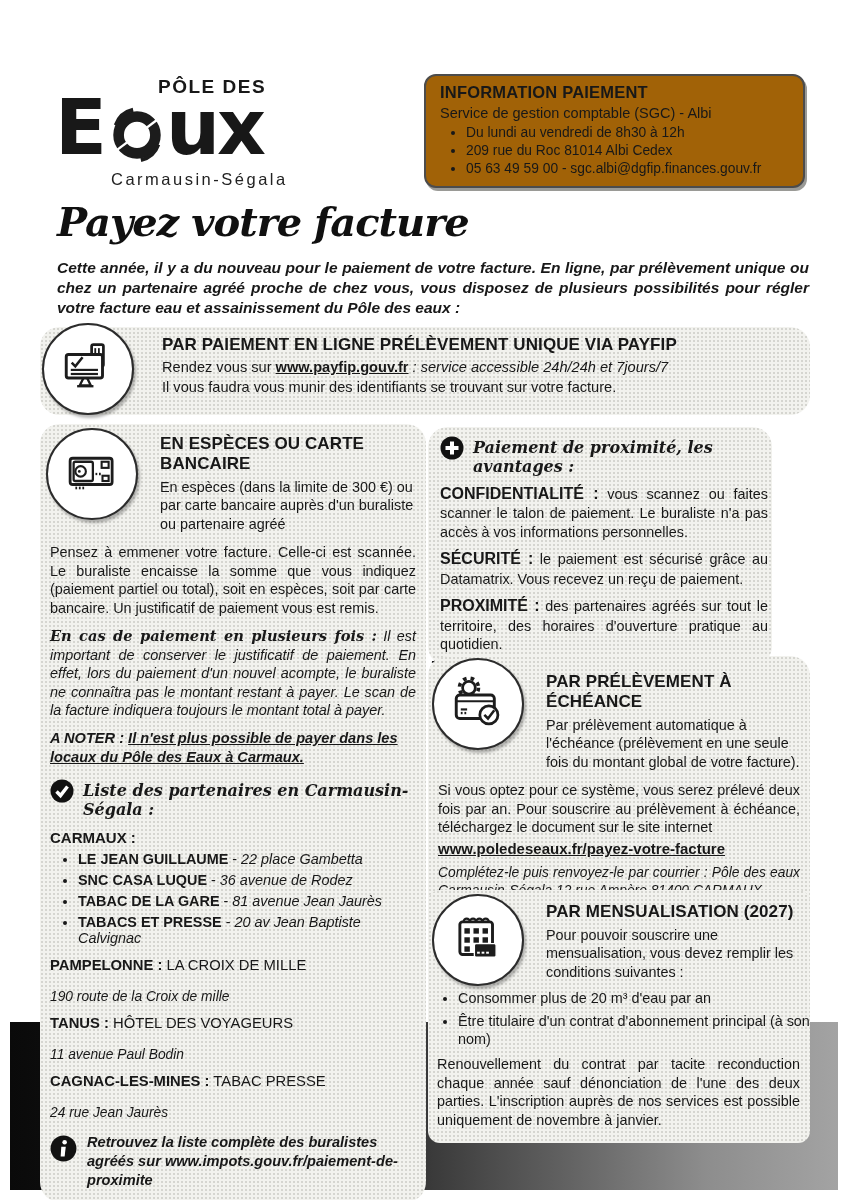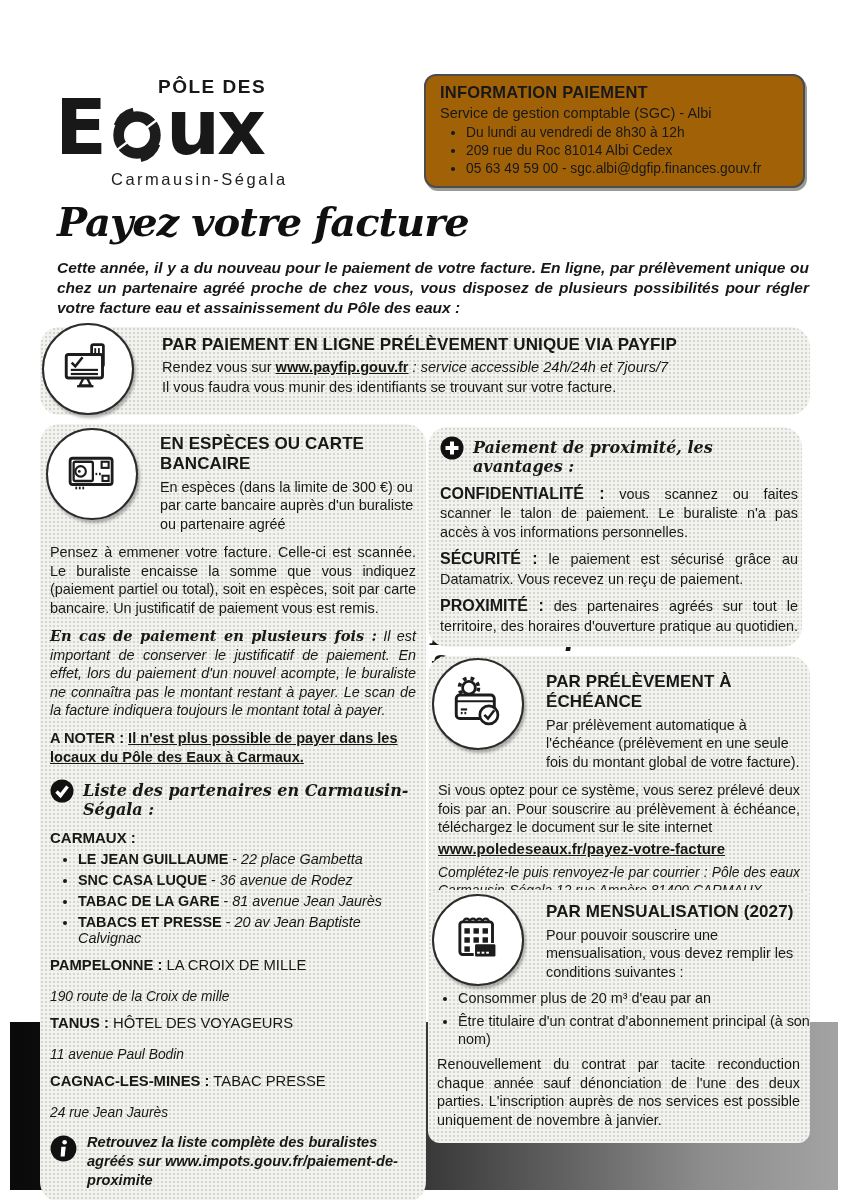--- a/index.html
+++ b/index.html
@@ -58,35 +58,35 @@
   .payfip p { font-size:14.6px; margin-top:4px; }
   .lnk { font-weight:bold; text-decoration:underline; }
   .it { font-style:italic; }
   
   .col-left  { position:absolute; left:40px;  top:424px; width:386px; padding-bottom:12px; z-index:2; }
   .col-left .icon-circle { left:6px; top:4px; }
   .head-block { margin-left:120px; padding:10px 8px 0 0; }
   .head-block .lead { font-size:14.4px; margin-top:4px; line-height:1.28; }
   .bp { padding:0 10px; margin-top:10px; font-size:14.4px; line-height:1.28; text-align:justify; }
   .serif-lbl { font-family:"DejaVu Serif", serif; font-weight:bold; font-style:italic; font-size:14.6px; }
-  .note-line { padding:0 10px; margin-top:10px; font-size:14.6px; font-weight:bold; line-height:1.3; }
+  .note-line { padding:0 10px; margin-top:10px; font-size:14.6px; font-weight:bold; font-style:italic; line-height:1.3; }
   .note-line .ul { text-decoration:underline; }
   .flex-head { display:flex; align-items:flex-start; gap:9px; padding:0 10px; margin-top:12px; }
   .flex-head .t { font-family:"DejaVu Serif", serif; font-weight:bold; font-style:italic; font-size:16px; padding-top:2px; }
   .city-lbl { padding:0 10px; margin-top:10px; font-size:15px; font-weight:bold; }
   ul.shops { margin:5px 0 0 38px; }
   ul.shops li { font-size:14.4px; margin-top:5px; }
   ul.shops .nm { font-weight:bold; }
   .city-line { padding:0 10px; margin-top:11px; font-size:14.8px; }
   .city-line .c { font-weight:bold; }
   .addr { padding:0 10px; font-size:13.8px; font-style:italic; margin-top:16px; }
   .info-note { display:flex; gap:10px; align-items:flex-start; padding:0 10px; margin-top:13px; }
   .info-note .badge { width:27px; height:27px; margin-top:2px; }
   .info-note .t { font-weight:bold; font-style:italic; font-size:14.6px; line-height:1.3; }
-  .col-right { position:absolute; left:428px; top:427px; width:374px; padding:9px 4px 12px 12px; z-index:2; }
+  .col-right { position:absolute; left:428px; top:427px; width:344px; padding:9px 4px 12px 12px; z-index:2; }
   .col-right .items p { margin-top:8px; font-size:14.4px; line-height:1.28; text-align:justify; }
   .col-right .items .lb { font-weight:bold; font-size:16px; }
   .serif-heading {
     position:absolute; left:430px; top:620px;
     font-family:"DejaVu Serif", serif; font-style:italic; font-weight:bold;
     font-size:27px; letter-spacing:-0.5px;
   }
   .echeance { position:absolute; left:428px; top:656px; width:382px; padding-bottom:12px; z-index:2; }
   .echeance .icon-circle { left:4px; top:2px; }
   .monthly { position:absolute; left:428px; top:890px; width:382px; padding-bottom:14px; z-index:3; border-radius:12px; }

